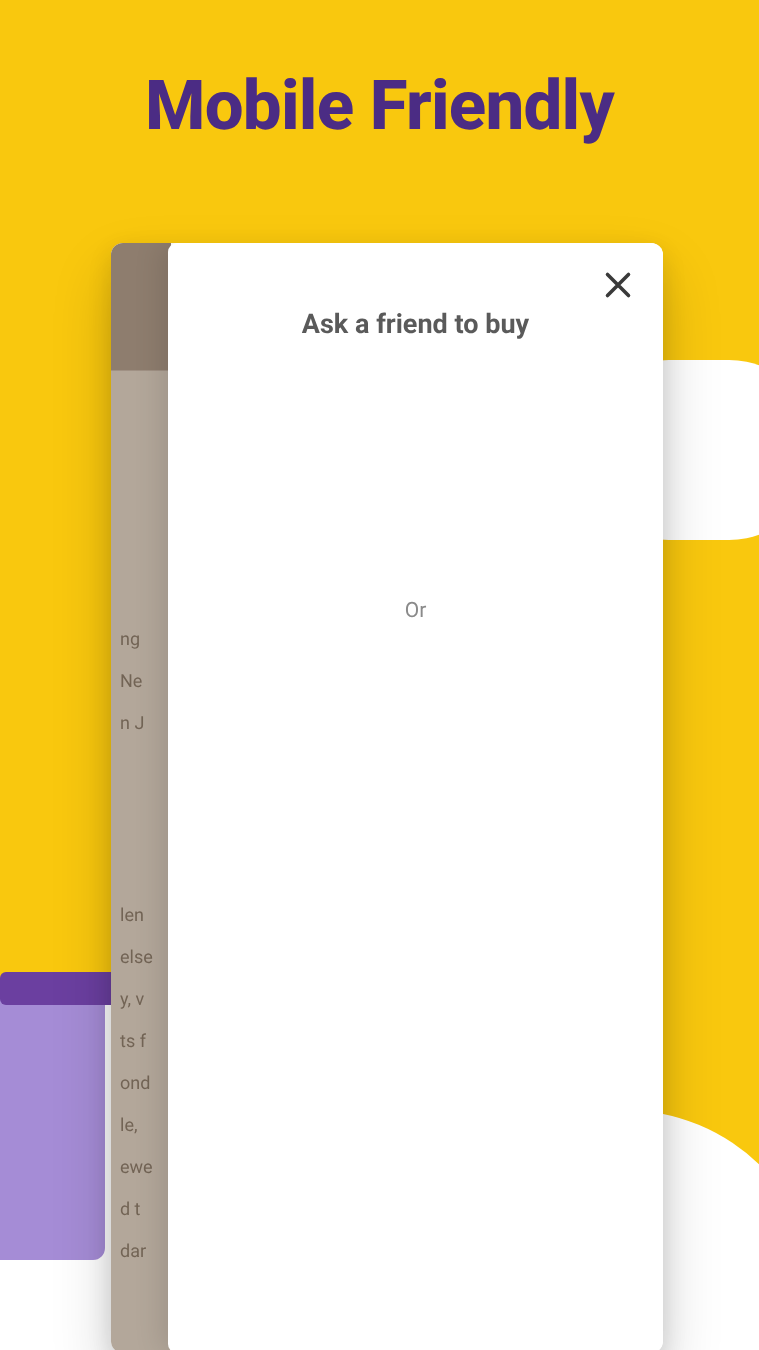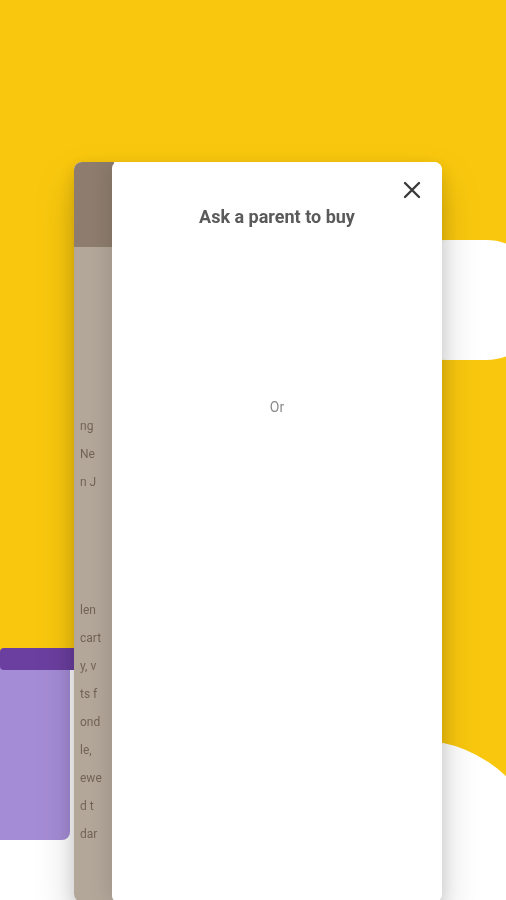--- a/index.html
+++ b/index.html
@@ -170,50 +170,51 @@
 </head>
 <body>
 
 <div class="stage">
   <div class="bg-shape-3"></div>
   <div class="bg-shape-1"></div>
   <div class="bg-shape-2"></div>
   <div class="bg-shape-purple"></div>
   <div class="bg-shape-purple-head"></div>
 
+  <div class="headline">Mobile Friendly</div>
 
   <div class="phone">
     <div class="phone-bg-left">
       <div class="phone-bg-top"></div>
       <div style="height:250px"></div>
       <div class="phone-bg-fragment">ng
 Ne
 n J</div>
       <div style="height:100px"></div>
       <div class="phone-bg-fragment">len
-cart
+else
 y, v
 ts f
 ond
 le,
 ewe
 d t
 dar</div>
     </div>
 
     <div class="modal">
       <div class="close">
         <span class="ic">
           <svg width="20" height="20" viewBox="0 0 20 20">
               <path d="M3 3 L17 17 M17 3 L3 17" stroke="#3a3a3a" stroke-width="2.4" stroke-linecap="round" fill="none"></path>
             </svg>
         </span>
       </div>
 
-      <div class="modal-title">Ask a parent to buy</div>
+      <div class="modal-title">Ask a friend to buy</div>
 
       <div class="actions">
 
         <div class="or">Or</div>
 
       </div>
     </div>
   </div>
 </div>
 

